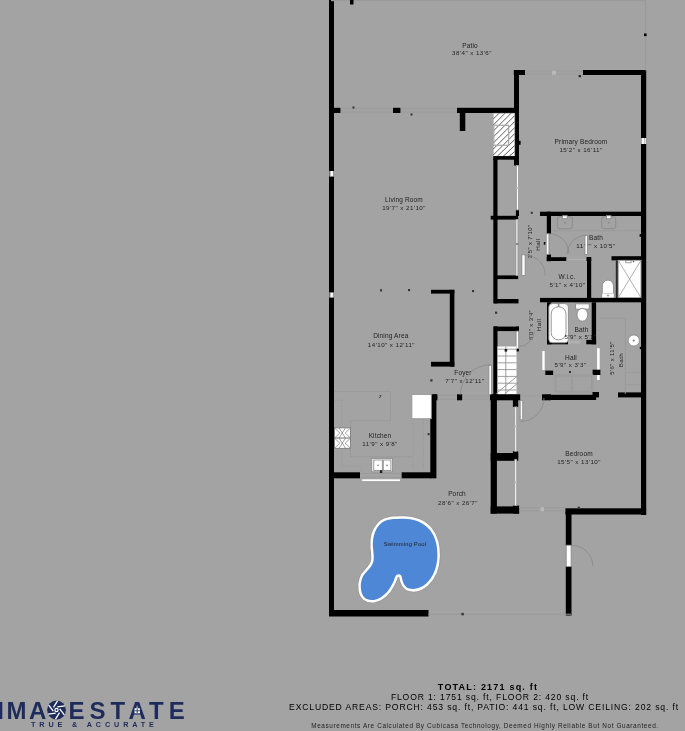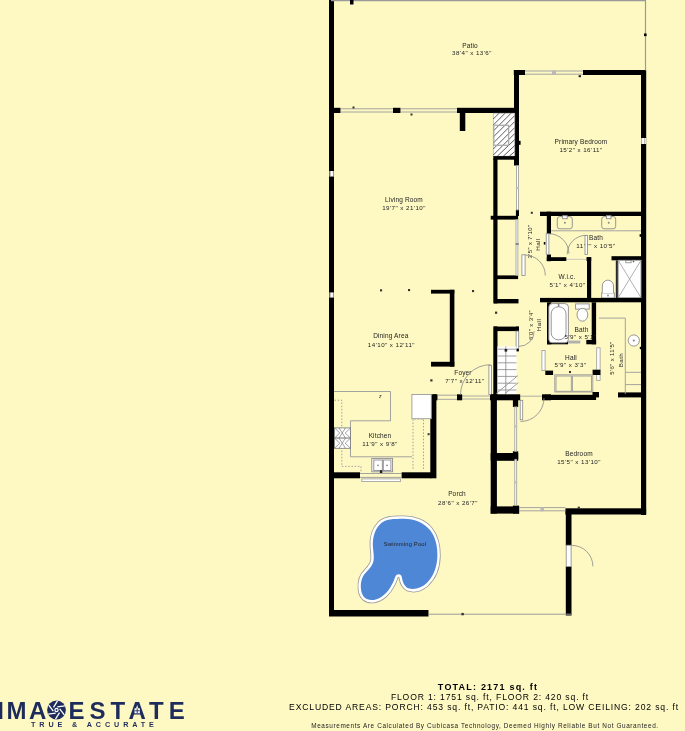--- a/index.html
+++ b/index.html
@@ -1,16 +1,16 @@
 <!DOCTYPE html>
 <html><head>
 <meta charset="utf-8">
 <style>
   html,body{margin:0;padding:0;background:#ffffff;}
-  .page{position:relative;width:685px;height:731px;background:#fef9c3;overflow:hidden;
+  .page{position:relative;width:685px;height:731px;background:#a3a3a3;overflow:hidden;
         font-family:"Liberation Sans", sans-serif;}
   svg{position:absolute;left:0;top:0;}
   .rm{font-family:"Liberation Sans",sans-serif;fill:#222;}
 </style>
 </head>
 <body>
 <div class="page">
 <svg width="685" height="731" viewBox="0 0 685 731">
 
 <rect x="329" y="0" width="5" height="616" fill="#000"></rect>

